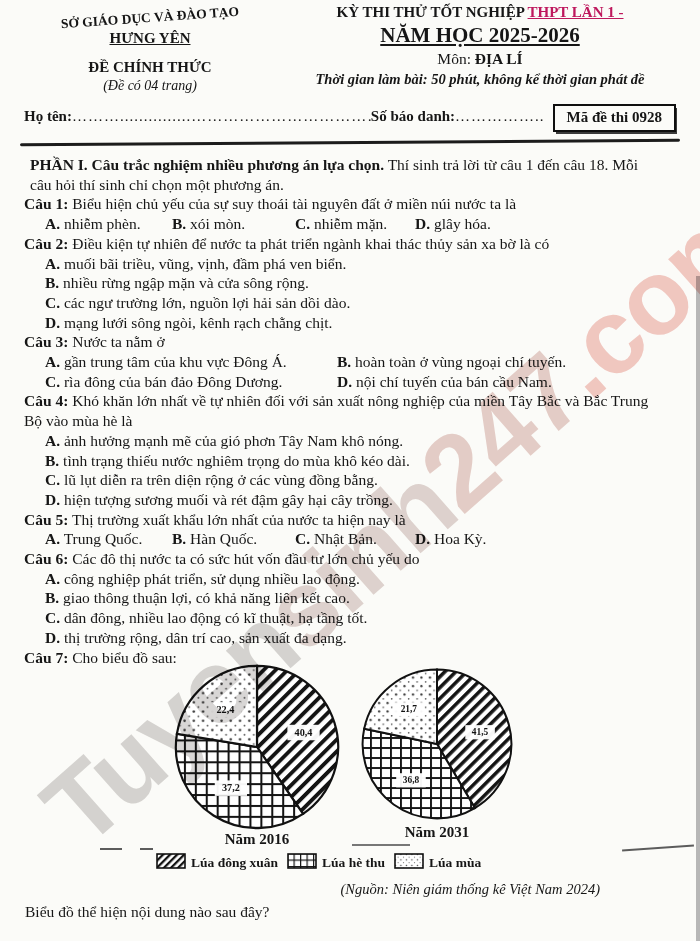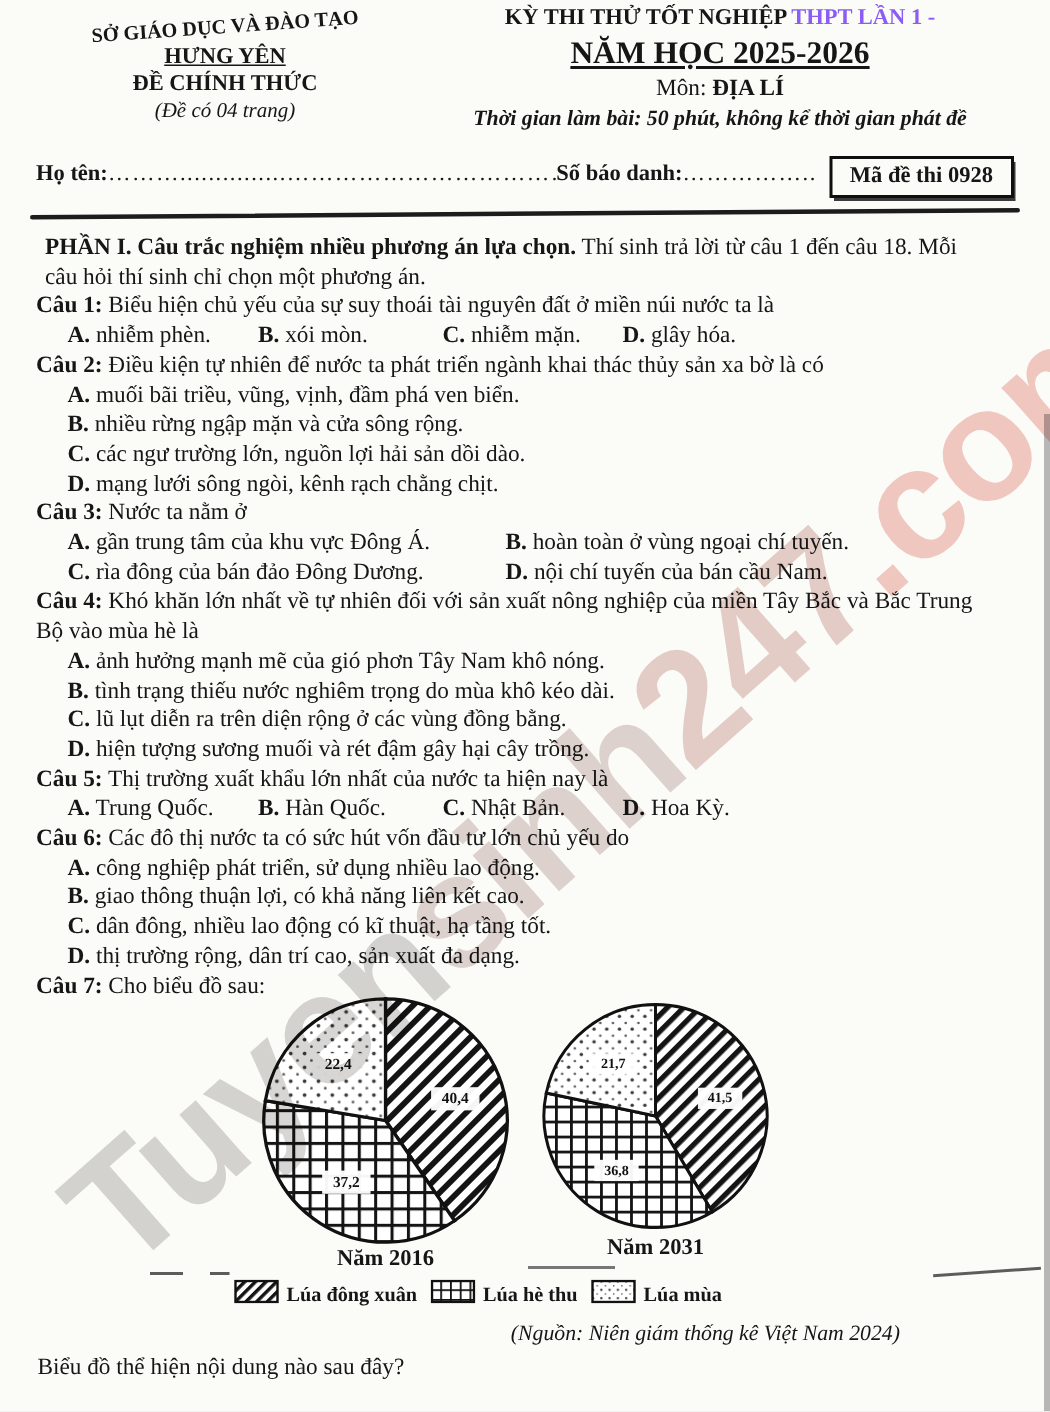--- a/index.html
+++ b/index.html
@@ -5,25 +5,25 @@
   html,body{margin:0;padding:0;background:#e9e9e9;}
   .page{position:relative;width:700px;height:941px;background:#fbfbf8;overflow:hidden;
         font-family:"Liberation Serif","DejaVu Serif",serif;color:#161616;}
   .flow{position:absolute;left:0;top:148px;width:574px;padding:0 24px;box-sizing:border-box;
         font-size:15.5px;line-height:19.7px;}
   b{font-weight:bold;}
   
   .hdr-left{position:absolute;left:30px;top:10px;width:240px;text-align:center;}
   .hdr-left .l1{font-weight:bold;font-size:13.5px;transform:rotate(-4deg);display:block;}
   .hdr-left .l2{font-weight:bold;font-size:15px;text-decoration:underline;display:block;margin-top:4px;}
-  .hdr-left .l3{font-weight:bold;font-size:15px;display:block;margin-top:1px;}
+  .hdr-left .l3{font-weight:bold;font-size:15px;display:block;margin-top:12px;}
   .hdr-left .l4{font-style:italic;font-size:14px;display:block;margin-top:2px;}
   .hdr-right{position:absolute;left:285px;top:4px;width:390px;text-align:center;}
   .hdr-right .l1{font-weight:bold;font-size:15px;display:block;}
-  .hdr-right .l1 .faded{color:#8b5cf6;}
+  .hdr-right .l1 .faded{color:#be185d;text-decoration:underline;}
   .hdr-right .l2{font-weight:bold;font-size:21px;text-decoration:underline;display:block;margin-top:2px;}
   .hdr-right .l3{font-size:15.5px;display:block;margin-top:2px;}
   .hdr-right .l4{font-weight:bold;font-style:italic;font-size:14.5px;display:block;margin-top:3px;}
   
   .cand{position:absolute;left:24px;top:108px;width:652px;display:flex;align-items:flex-start;font-size:15px;}
   .cand .lbl{font-weight:bold;white-space:nowrap;}
   .cand .dots{overflow:hidden;white-space:nowrap;letter-spacing:1px;}
   .cand .dots.grow{flex:1;}
   .code-box{border:2px solid #0f0f0f;box-shadow:2px 3px 0 -1px #3a3a3a;padding:3px 12px 4px;
             font-weight:bold;font-size:15px;white-space:nowrap;margin-left:8px;margin-top:-4px;}

